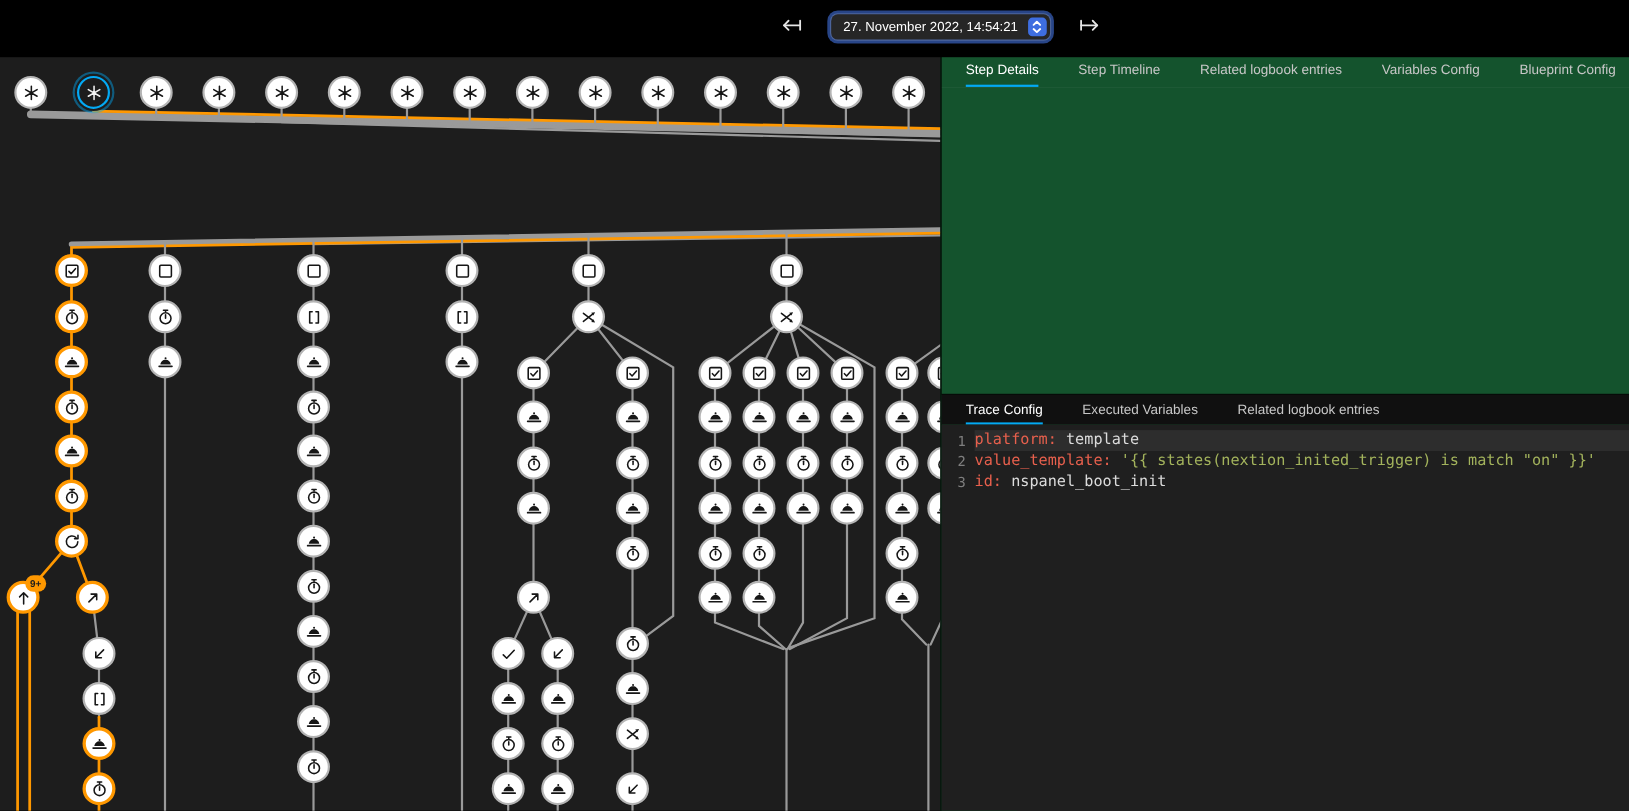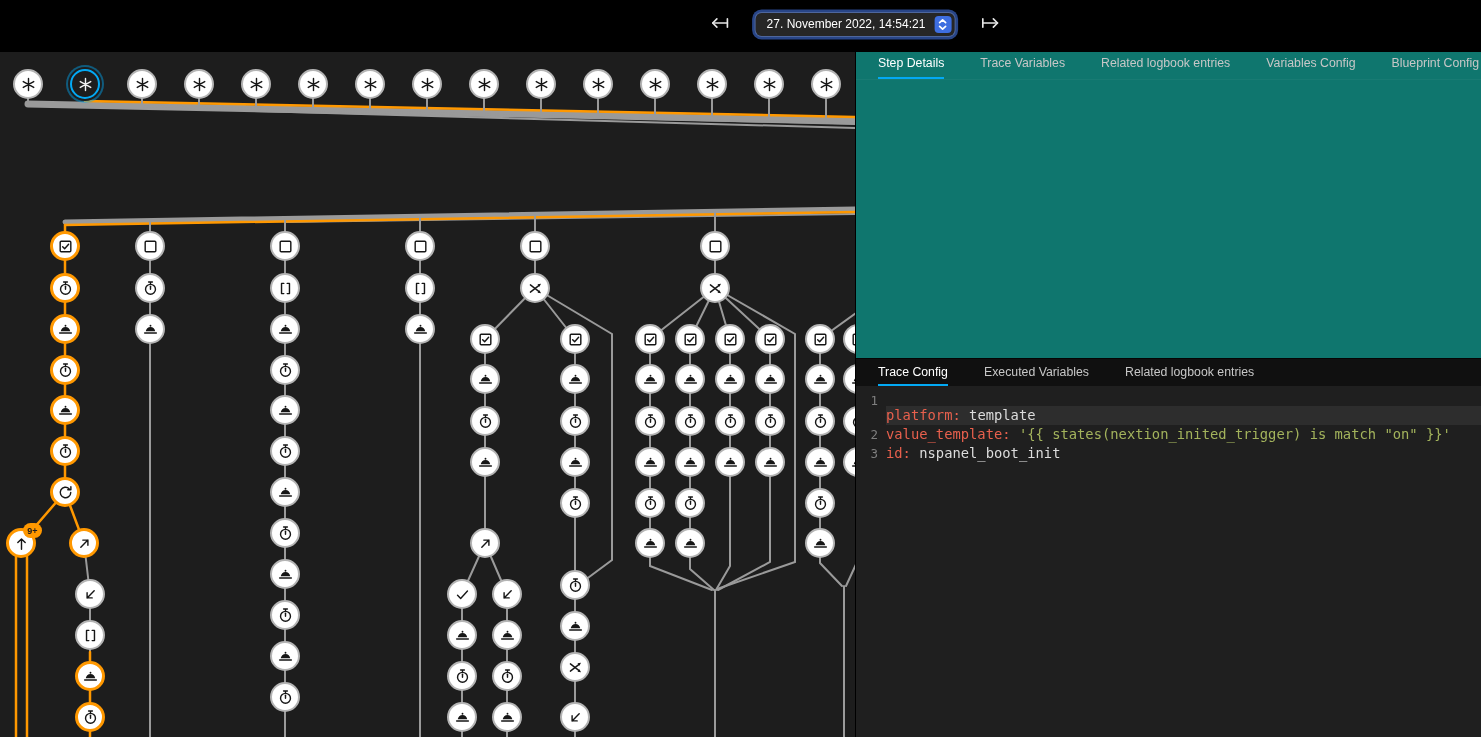--- a/index.html
+++ b/index.html
@@ -22,35 +22,35 @@
         background:#fff;border:2px solid var(--node-border,#b4b4b4);color:#161616;
         display:flex;align-items:center;justify-content:center;box-sizing:border-box;cursor:pointer;}
   .node.active{border-color:var(--active,#ff9800);border-width:3px;}
   .node.selected{background:#1d1d1d;border-color:var(--accent,#03a9f4);border-width:2.5px;color:#f2f2f2;
         box-shadow:0 0 0 2px #1d1d1d,0 0 0 4px rgba(3,169,244,.45);}
   .nicon{display:flex;}
   .badge{position:absolute;top:-8px;right:-9px;min-width:15px;height:15px;border-radius:8px;background:var(--active,#ff9800);
          color:#1d1d1d;font-size:9px;font-weight:bold;display:flex;align-items:center;justify-content:center;padding:0 2px;}
 
   
-  .panel{position:absolute;top:48px;left:855px;width:626px;height:689px;background:#0f766e;border-left:1px solid #000;
+  .panel{position:absolute;top:48px;left:855px;width:626px;height:689px;background:#14532d;border-left:1px solid #000;
          display:flex;flex-direction:column;box-sizing:border-box;}
   .panel-top{height:310px;display:flex;flex-direction:column;box-sizing:border-box;}
   .tabs{display:flex;gap:36px;padding-left:22px;align-items:stretch;}
   .top-tabs{height:31px;border-bottom:1px solid rgba(255,255,255,.04);}
   .tab{display:flex;align-items:center;font-size:12.3px;color:#c7c7c7;border-bottom:2px solid transparent;cursor:pointer;white-space:nowrap;}
   .tab.active{color:#fff;border-bottom-color:var(--accent,#03a9f4);}
   .executed{margin:15px 16px;font-size:14.3px;color:#e4e4e4;}
   .bottom-section{flex:1;display:flex;flex-direction:column;border-top:1px solid #050505;}
   .bottom-tabs{height:27px;background:#101010;}
   .code{flex:1;background:#1f1f1f;padding-top:5px;font-family:"DejaVu Sans Mono",monospace;font-size:13.8px;line-height:19px;}
   .code-line{display:flex;}
   .gutter{flex:none;width:22px;text-align:right;padding-right:8px;color:var(--lineno,#7f7f7f);font-size:12.5px;}
   .content{flex:1;white-space:pre;color:var(--plain,#dcdcdc);}
-  .active-line .content{background:#2d2d2d;margin-top:15px;}
+  .active-line .content{background:#2d2d2d;}
   .tok-key{color:var(--key,#e8604d);}
   .tok-string{color:var(--string,#a3b35c);}
   .tok-plain{color:var(--plain,#dcdcdc);}
 </style>
 </head>
 <body>
 
 <div class="stage">
 
   <div class="graph">
@@ -1206,21 +1206,21 @@
             </svg>
         </span>
       </button>
     </div>
   </header>
 
   <aside class="panel">
     <div class="panel-top">
       <div class="tabs top-tabs">
           <div class="tab active">Step Details</div>
-          <div class="tab">Trace Variables</div>
+          <div class="tab">Step Timeline</div>
           <div class="tab">Related logbook entries</div>
           <div class="tab">Variables Config</div>
           <div class="tab">Blueprint Config</div>
         </div>
     </div>
     <div class="bottom-section">
       <div class="tabs bottom-tabs">
           <div class="tab active">Trace Config</div>
           <div class="tab">Executed Variables</div>
           <div class="tab">Related logbook entries</div>

